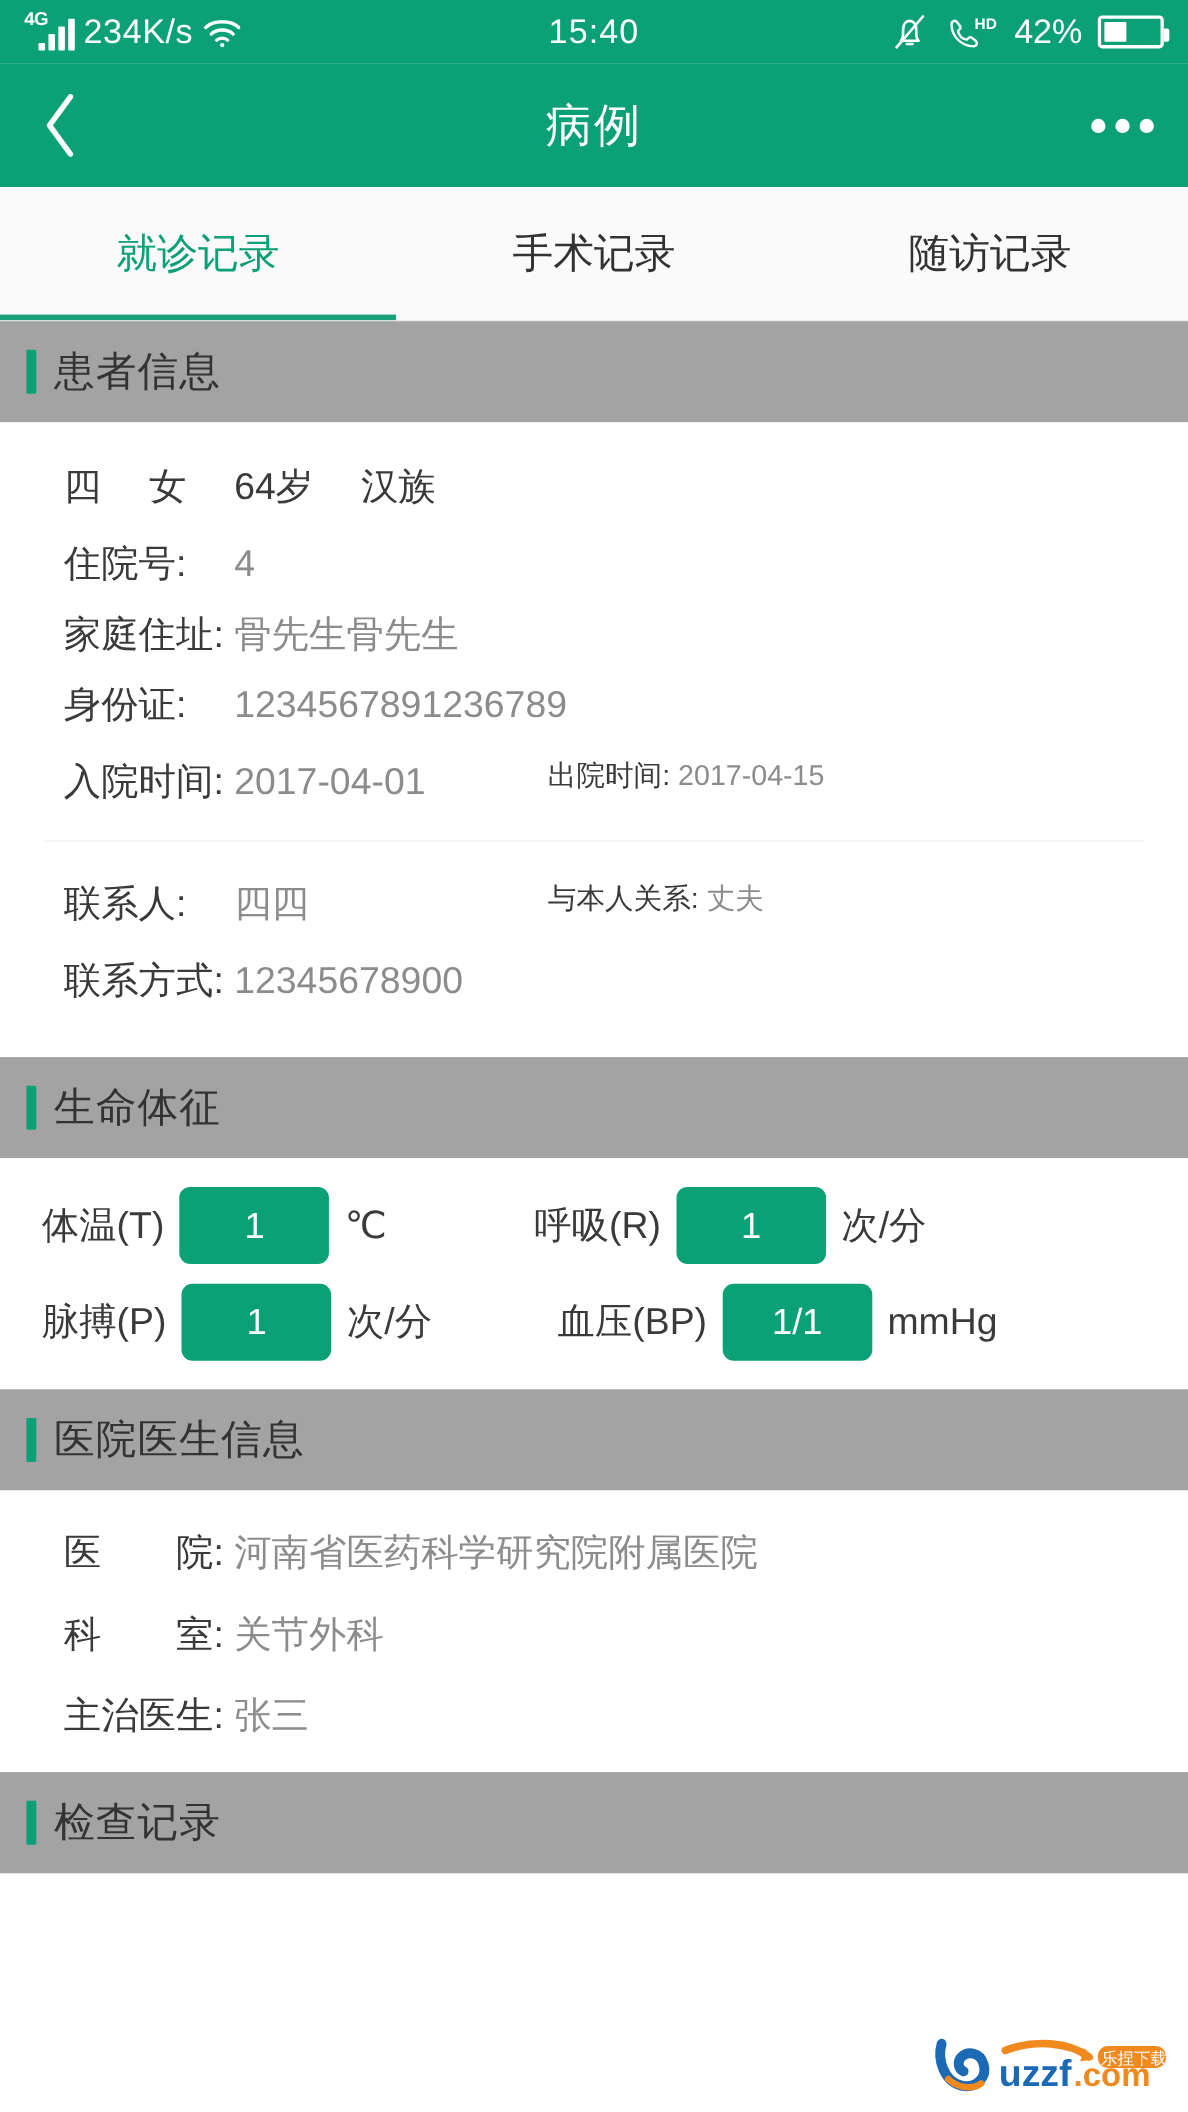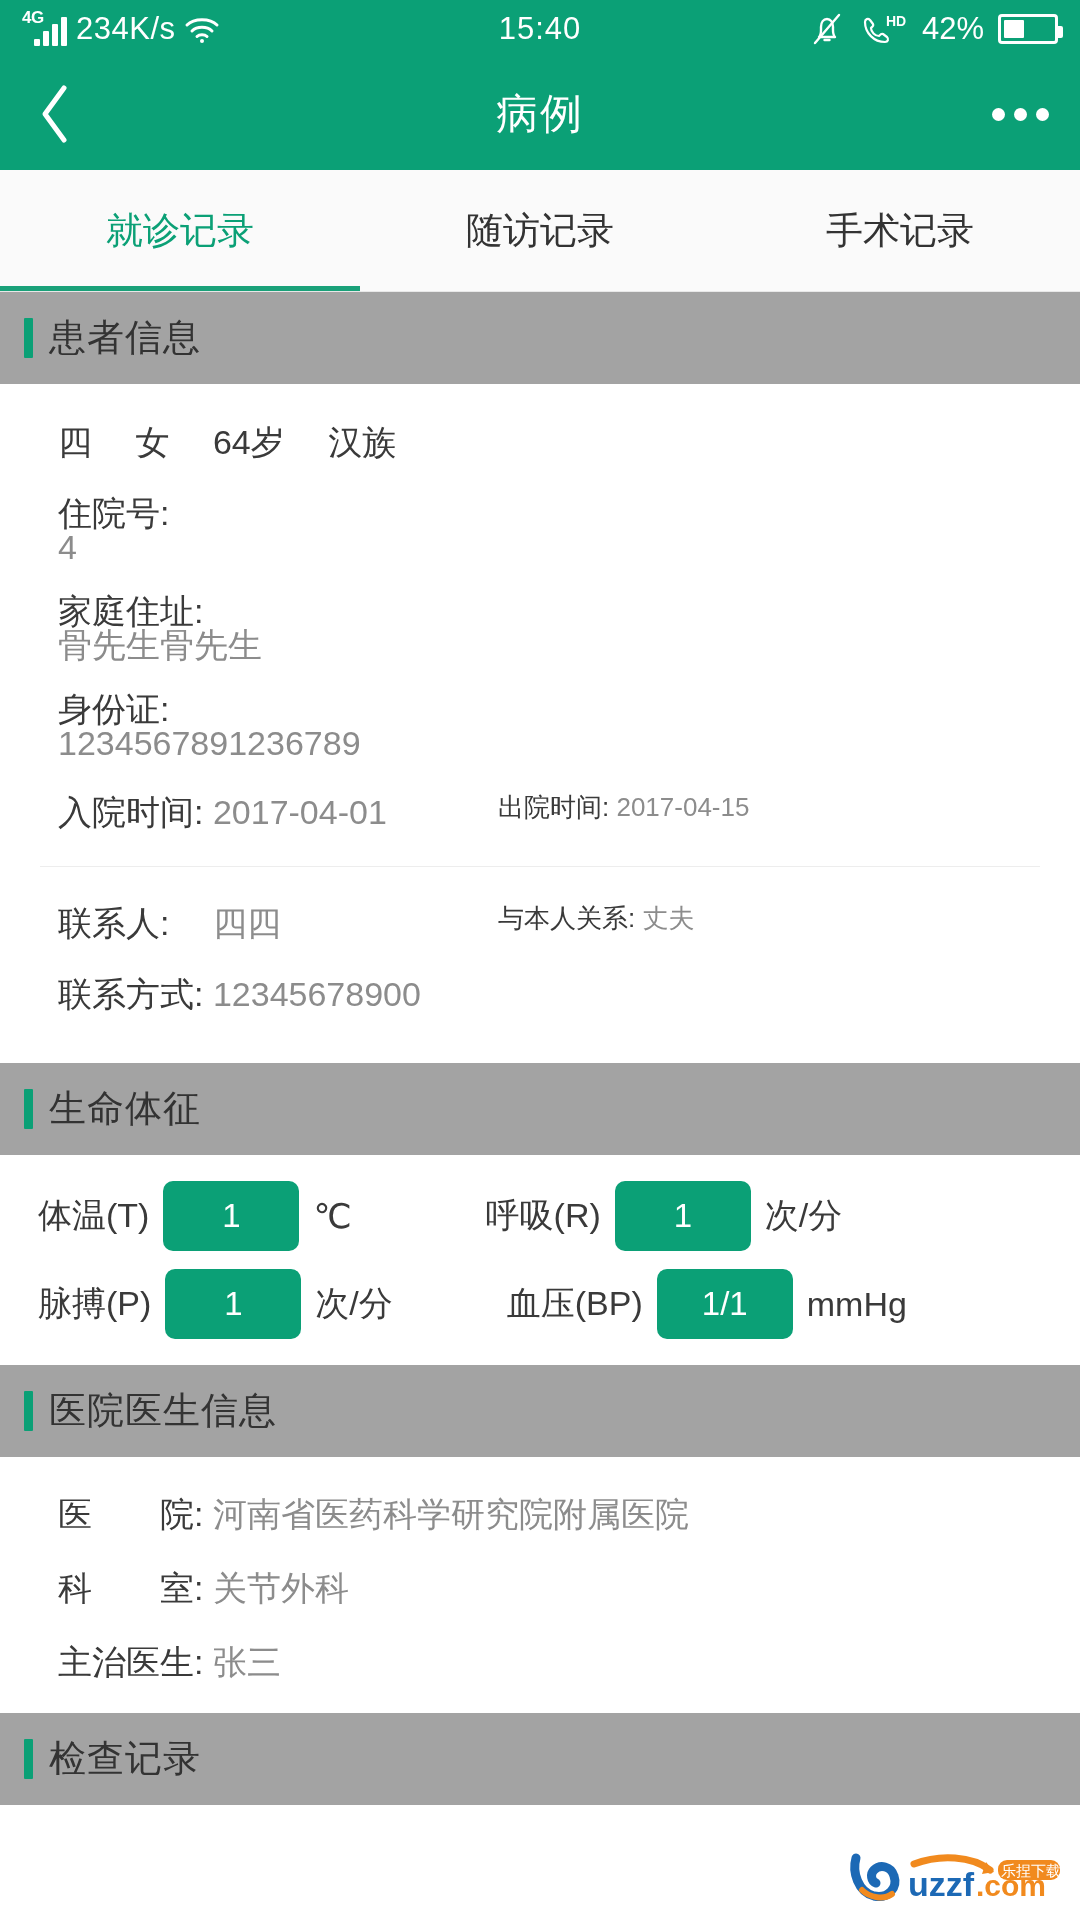--- a/index.html
+++ b/index.html
@@ -21,21 +21,21 @@
   .statusbar {
     height: 58px;
     background: #0ba076;
     display: flex;
     align-items: center;
     padding: 0 22px;
     color: #ffffff;
     position: relative;
   }
   .sb-left { display: flex; align-items: center; gap: 8px; }
-  .sig-wrap { position: relative; width: 46px; height: 34px; display:flex; align-items:flex-end; }
+  .sig-wrap { position: relative; width: 46px; height: 34px; display:flex; align-items:flex-end;justify-content:center; }
   .sig-4g {
     position: absolute; top: -4px; left: 0;
     font-size: 17px; font-weight: bold; letter-spacing: -.5px;
   }
   .bars { display: flex; align-items: flex-end; gap: 3px; margin-left: 12px; }
   .bars i { display:block; width: 6px; background:#fff; border-radius:1px; }
   .bars i:nth-child(1){ height: 7px; }
   .bars i:nth-child(2){ height: 15px; }
   .bars i:nth-child(3){ height: 22px; }
   .bars i:nth-child(4){ height: 29px; }
@@ -131,21 +131,21 @@
   }
   .lbl { color: #3a3a3a; white-space: pre; }
   .val { color: #8c8c8c; white-space: pre; }
 
   
   .pi-block { padding: 36px 0 22px 0; }
   .pi-name-row {
     font-size: 34px; color: #3a3a3a; padding-left: 58px;
     letter-spacing: 0; margin-bottom: 30px; white-space: pre;
   }
-  .pi-row { margin-bottom: 30px; flex-direction: column; }
+  .pi-row { margin-bottom: 30px; }
   .pi-row .lbl { min-width: 0; }
 
   .two-col { display: flex; padding-left: 58px; margin-bottom: 30px; }
   .two-col .colA { width: 440px; display:flex; align-items:baseline; font-size:34px;}
   .two-col .colB { display:flex; align-items:baseline; font-size:26px;}
 
   .divider { height:1px; background:#ededed; margin: 6px 40px 0 40px; }
 
   .contact-block { padding: 34px 0 30px 0; }
 
@@ -238,22 +238,22 @@
     <div class="nav-title">病例</div>
     <div class="nav-more">
       <span></span>
       <span></span>
       <span></span>
     </div>
   </div>
 
   <div class="tabs">
     <div class="tab active">就诊记录</div>
+    <div class="tab">手术记录</div>
     <div class="tab">随访记录</div>
-    <div class="tab">手术记录</div>
   </div>
 
   <div class="sec-head">
     <div class="sec-bar"></div>
     <div class="sec-title">患者信息</div>
   </div>
 
   <div class="card pi-block">
     <div class="pi-name-row">四　 女　 64岁　 汉族</div>
 

